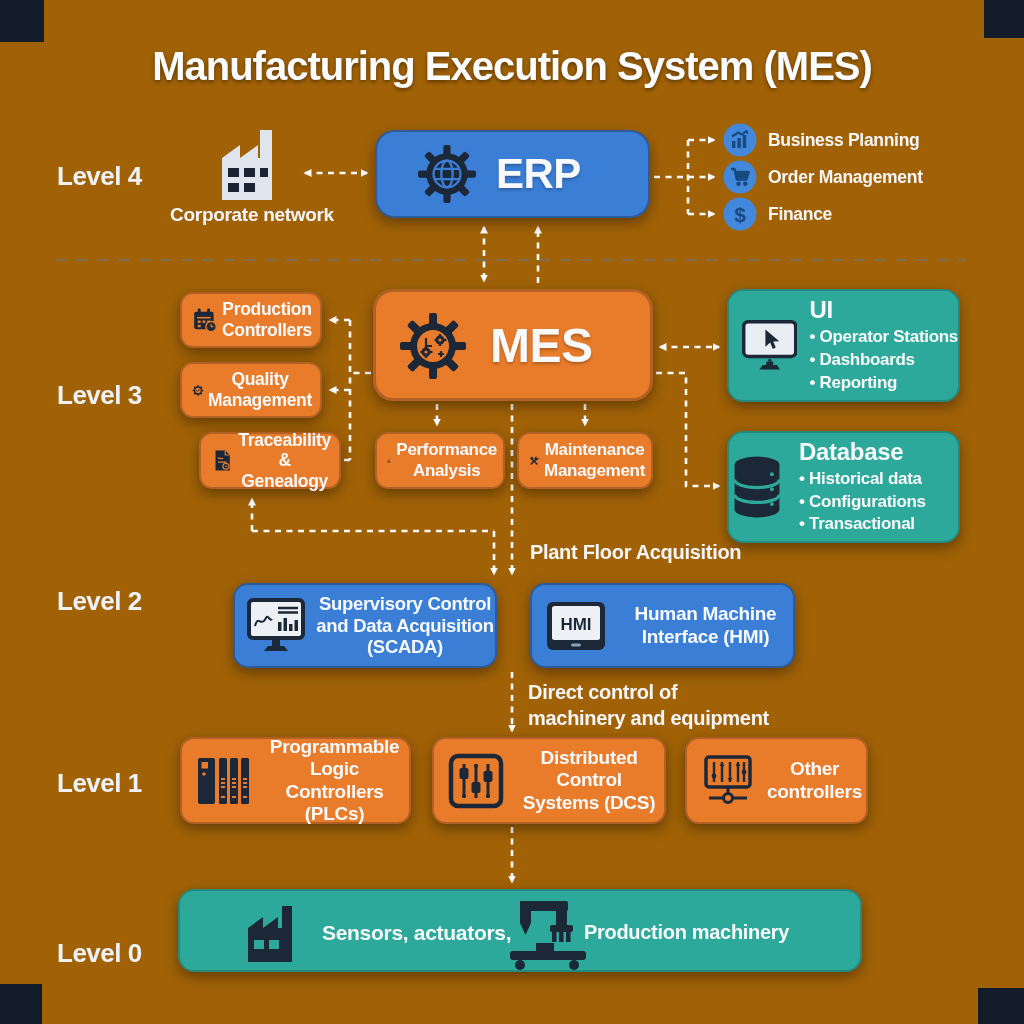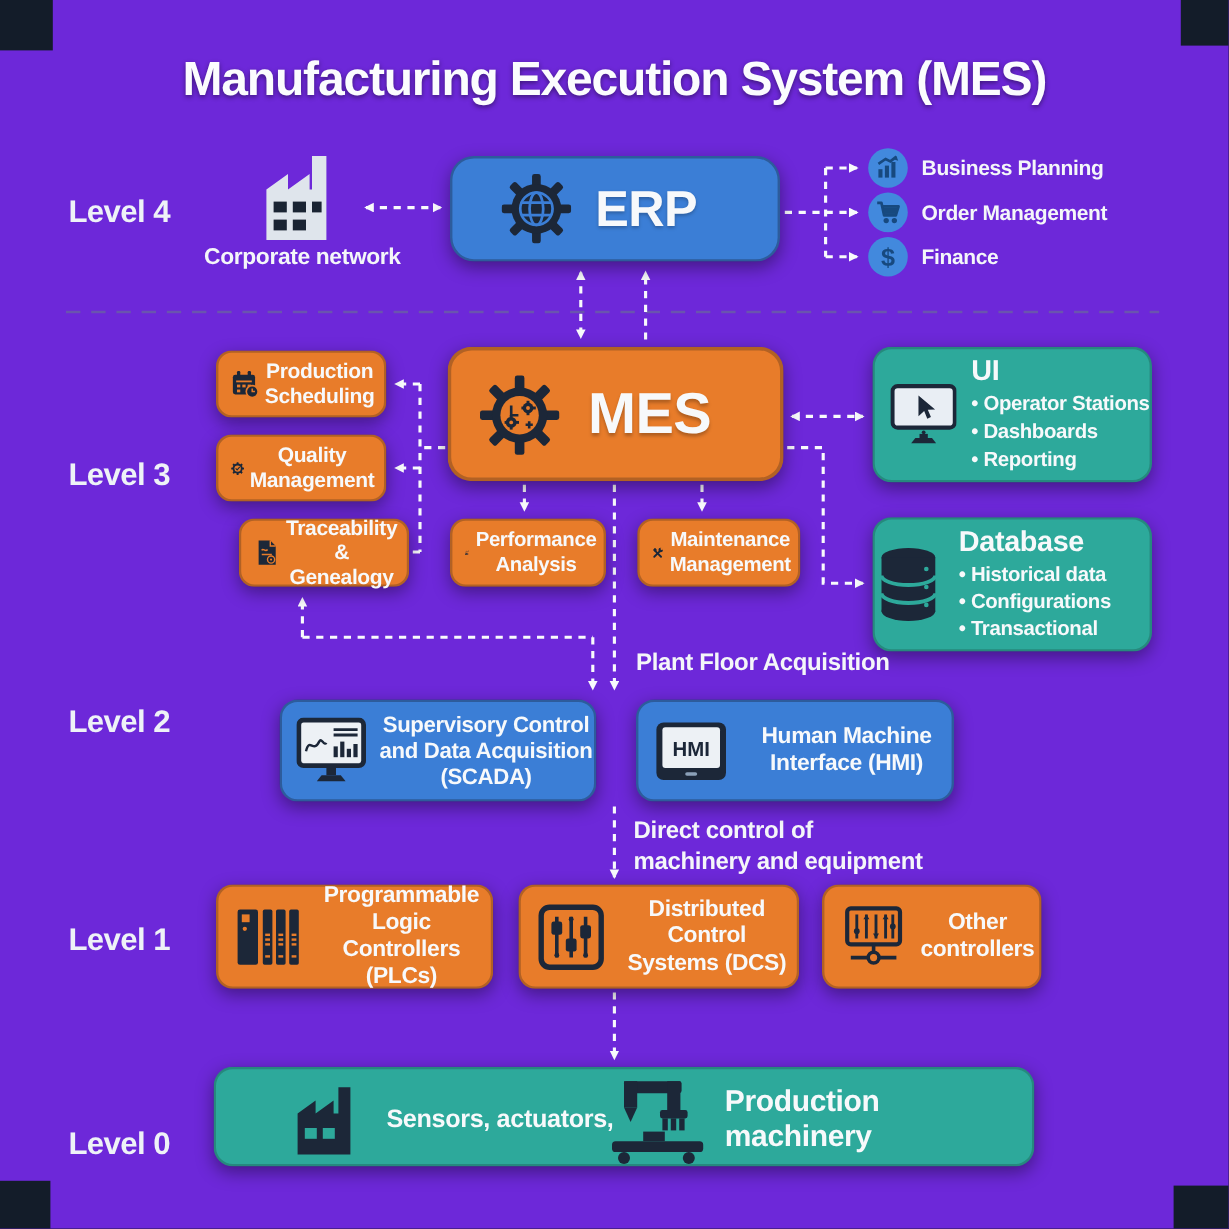--- a/index.html
+++ b/index.html
@@ -1,18 +1,18 @@
 <!DOCTYPE html>
 <html><head>
 <meta charset="utf-8">
 <style>
   html,body{margin:0;padding:0;background:#10171f;}
   #stage{
     position:relative;width:1024px;height:1024px;overflow:hidden;
-    background:#6d28d9;
+    background:#a16207;
     font-family:"Liberation Sans","DejaVu Sans",sans-serif;
     color:#f4f6f9;
   }
   .abs{position:absolute;}
   #title{
     left:0;top:44px;width:1024px;text-align:center;
     font-size:40px;font-weight:bold;letter-spacing:-1px;color:#fbfcfe;
     text-shadow:0 2px 4px rgba(0,0,0,.45);
   }
   .lvl{
@@ -216,21 +216,21 @@
       <g fill="#e87c2a">
           <rect x="8" y="18" width="4" height="3.4"></rect>
           <rect x="14.5" y="18" width="4" height="3.4"></rect>
           <rect x="21" y="18" width="4" height="3.4"></rect>
           <rect x="8" y="24" width="4" height="3.4"></rect>
         </g>
       <circle cx="26.5" cy="26.5" r="7.2" fill="#1c2738" stroke="#e87c2a" stroke-width="2"></circle>
       <path d="M26.5,22.8 V26.5 H29.8" stroke="#e87c2a" stroke-width="1.8" fill="none"></path>
     </svg>
     <div class="smalltxt pre">Production
-Scheduling</div>
+Controllers</div>
   </div>
 
   <div class="box orange" style="left:180px;top:362px;width:142px;height:56px;border-radius:13px;padding:0 8px 0 10px;gap:4px;">
     <svg width="37" height="37" viewBox="0 0 36 36">
       <g fill="#1c2738">
         <rect x="15.5" y="2" width="5" height="8" rx="1.5"></rect>
           <rect x="15.5" y="2" width="5" height="8" rx="1.5" transform="rotate(45 18 18)"></rect>
         <rect x="15.5" y="2" width="5" height="8" rx="1.5" transform="rotate(90 18 18)"></rect>
           <rect x="15.5" y="2" width="5" height="8" rx="1.5" transform="rotate(135 18 18)"></rect>
         <rect x="15.5" y="2" width="5" height="8" rx="1.5" transform="rotate(180 18 18)"></rect>
@@ -266,21 +266,21 @@
           <rect x="11" y="17" width="5" height="13"></rect>
           <rect x="18" y="19.5" width="5" height="10.5"></rect>
         </g>
       <path d="M5,15 L12,8.5 L17,12 L25,5" stroke="#1c2738" stroke-width="2.4" fill="none"></path>
       <path d="M25,4 L27,9 L21.8,7 Z" fill="#1c2738"></path>
     </svg>
     <div class="smalltxt pre" style="font-size:17px;">Performance
 Analysis</div>
   </div>
 
-  <div class="box orange" style="left:517px;top:432px;width:136px;height:57px;border-radius:13px;padding:0 6px 0 10px;gap:5px;margin-left:14px;">
+  <div class="box orange" style="left:517px;top:432px;width:136px;height:57px;border-radius:13px;padding:0 6px 0 10px;gap:5px;">
     <svg width="31" height="31" viewBox="0 0 32 32">
       <path d="M7,27 L22,12" stroke="#1c2738" stroke-width="5" stroke-linecap="round"></path>
       <circle cx="24" cy="9" r="6" fill="#1c2738"></circle>
       <circle cx="27" cy="6" r="3.4" fill="#e87c2a"></circle>
       <path d="M25,27 L10,12" stroke="#1c2738" stroke-width="5" stroke-linecap="round"></path>
       <rect x="5" y="5" width="8" height="8" rx="2" transform="rotate(45 9 9)" fill="#1c2738"></rect>
     </svg>
     <div class="smalltxt pre" style="font-size:17px;">Maintenance
 Management</div>
   </div>
@@ -447,16 +447,16 @@
         <rect x="44" y="28" width="23" height="7" rx="2"></rect>
         <rect x="46" y="35" width="4.5" height="10"></rect>
           <rect x="53" y="35" width="4.5" height="10"></rect>
           <rect x="60" y="35" width="4.5" height="10"></rect>
         <rect x="30" y="46" width="18" height="8"></rect>
         <rect x="4" y="54" width="76" height="9" rx="3"></rect>
         <circle cx="14" cy="68" r="5"></circle>
           <circle cx="68" cy="68" r="5"></circle>
       </g>
     </svg>
-    <div class="abs caption" style="left:424px;top:0;height:83px;display:flex;align-items:center;font-size:25px;">Production machinery</div>
+    <div class="abs caption" style="left:404px;top:0;height:83px;display:flex;align-items:center;font-size:20px;">Production machinery</div>
   </div>
 
 </div>
 
 </body></html>

